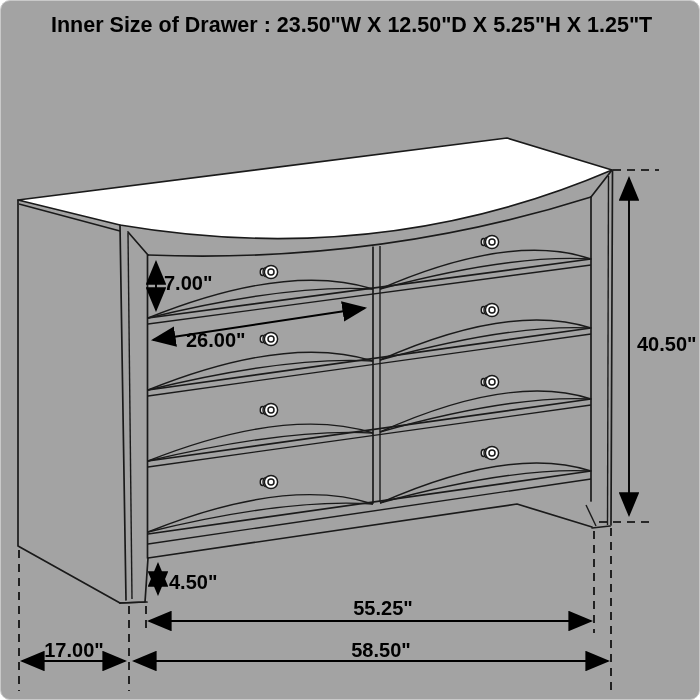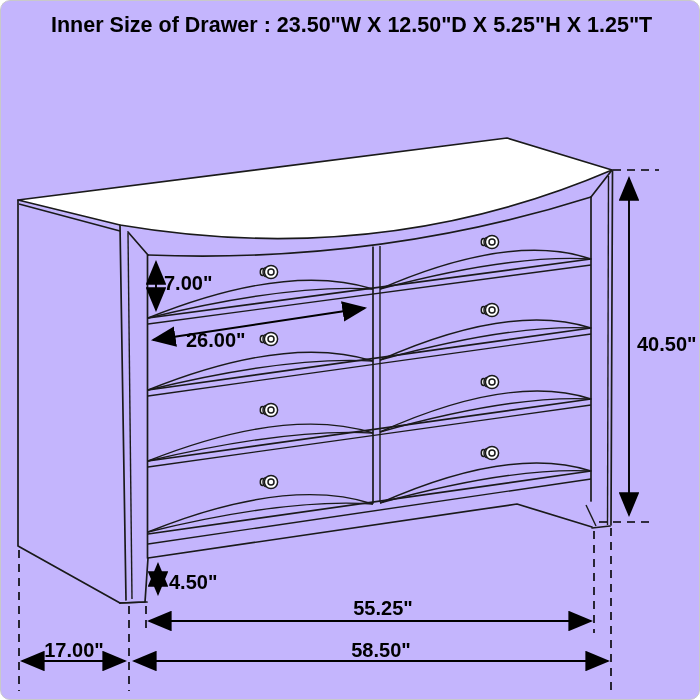--- a/index.html
+++ b/index.html
@@ -1,17 +1,17 @@
 <!DOCTYPE html>
 <html><head>
 <meta charset="utf-8">
 <style>
   html,body{margin:0;padding:0;background:#fff;}
   #stage{
-    position:relative;width:700px;height:700px;background:#c4b5fd;
+    position:relative;width:700px;height:700px;background:#a3a3a3;
     border:1px solid #c9c9c9;border-radius:10px;box-sizing:border-box;
     font-family:"Liberation Sans",sans-serif;overflow:hidden;
   }
   svg{display:block}
   .ln{stroke:#1a1a1a;stroke-width:1.7;fill:none;stroke-linecap:round;stroke-linejoin:round;}
   .thin{stroke:#1a1a1a;stroke-width:1.4;fill:none;}
   .fillw{fill:#ffffff;}
   .dim{stroke:#000;stroke-width:1.9;fill:none;}
   .dash{stroke:#000;stroke-width:1.6;fill:none;stroke-dasharray:8 6;}
   .lbl{font-family:"Liberation Sans",sans-serif;font-weight:bold;font-size:20px;fill:#000;}

